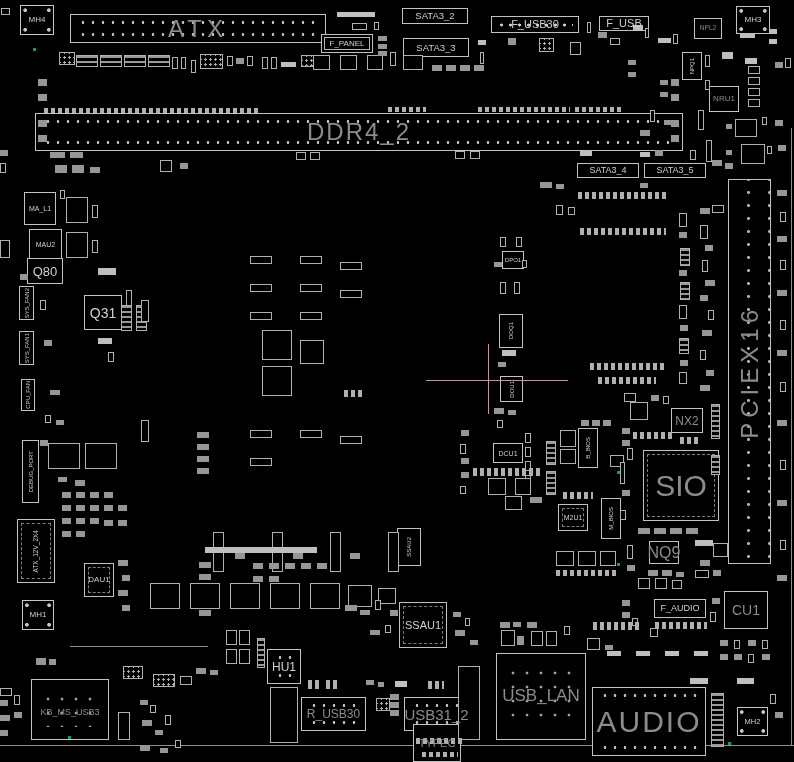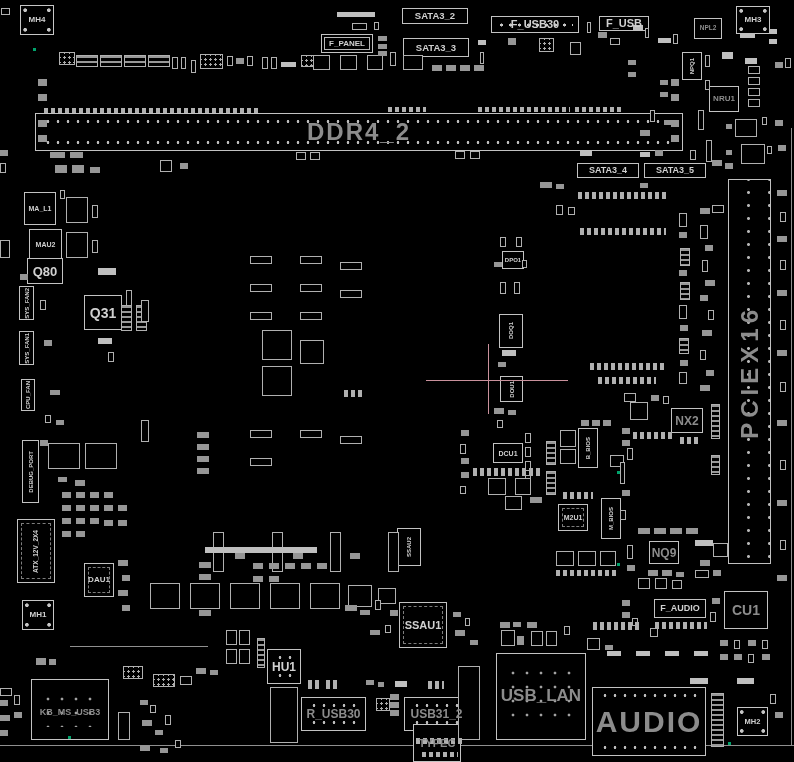--- a/index.html
+++ b/index.html
@@ -1,21 +1,21 @@
 <!DOCTYPE html>
 <html><head>
 <meta charset="utf-8">
 <style>
   *{margin:0;padding:0;box-sizing:border-box}
   html,body{background:#000}
   #board{position:relative;width:794px;height:762px;background:#000;overflow:hidden;
          font-family:"Liberation Sans",sans-serif}
   .c{position:absolute;display:flex;align-items:center;justify-content:center}
   .conn{border:1px solid #c2c2c2;background:#000}
-  .lbl{font-weight:700;color:#d0d0d0;white-space:nowrap;line-height:1;z-index:2}
+  .lbl{font-weight:400;color:#d0d0d0;white-space:nowrap;line-height:1;z-index:2}
   .dim{color:#8c8c8c}
   .vt{writing-mode:vertical-rl;transform:rotate(180deg)}
   .dbl{box-shadow:inset 0 0 0 2px #000, inset 0 0 0 3px #b8b8b8}
   .icq::before{content:"";position:absolute;inset:3px;border:1px dashed #7d7d7d}
   .dr-t::before{content:"";position:absolute;left:7px;right:7px;top:4px;height:7px;
     background-image:radial-gradient(circle,#bdbdbd 1.1px,transparent 1.6px);background-size:10px 7px}
   .dr-b::after{content:"";position:absolute;left:7px;right:7px;bottom:4px;height:7px;
     background-image:radial-gradient(circle,#bdbdbd 1.1px,transparent 1.6px);background-size:10px 7px}
   .dr-m::before{content:"";position:absolute;left:5px;right:5px;top:50%;margin-top:-4px;height:8px;
     background-image:radial-gradient(circle,#c8c8c8 1.3px,transparent 1.8px);background-size:9px 8px}
@@ -66,20 +66,23 @@
   <div class="c mh" style="left:736px;top:6px;width:34px;height:28px">
       <span class="lbl" style="font-size:8px">MH3</span>
     </div>
   <div class="c mh" style="left:22px;top:600px;width:32px;height:30px">
       <span class="lbl" style="font-size:8px">MH1</span>
     </div>
   <div class="c mh" style="left:737px;top:707px;width:31px;height:29px">
       <span class="lbl" style="font-size:7.5px">MH2</span>
     </div>
 
+  <div class="c conn dr-t dr-b" style="left:70px;top:14px;width:256px;height:29px">
+      <span class="lbl dim" style="font-size:24px;letter-spacing:5px">ATX</span>
+    </div>
   <div class="c conn dbl" style="left:321px;top:34px;width:52px;height:19px">
       <span class="lbl" style="font-size:8px">F_PANEL</span>
     </div>
   <div class="c conn" style="left:402px;top:8px;width:66px;height:16px">
       <span class="lbl" style="font-size:9.5px">SATA3_2</span>
     </div>
   <div class="c conn" style="left:403px;top:38px;width:66px;height:19px">
       <span class="lbl" style="font-size:9.5px">SATA3_3</span>
     </div>
   <div class="c conn dr-m" style="left:491px;top:16px;width:88px;height:17px">
@@ -167,22 +170,25 @@
   <div class="c conn" style="left:397px;top:528px;width:24px;height:38px">
       <span class="lbl vt" style="font-size:6px">SSAU2</span>
     </div>
   <div class="c conn icq" style="left:399px;top:602px;width:48px;height:46px">
       <span class="lbl" style="font-size:11px">SSAU1</span>
     </div>
 
   <div class="c conn" style="left:671px;top:408px;width:32px;height:25px">
       <span class="lbl dim" style="font-size:12px">NX2</span>
     </div>
+  <div class="c conn icq" style="left:643px;top:450px;width:76px;height:71px">
+      <span class="lbl dim" style="font-size:30px">SIO</span>
+    </div>
   <div class="c conn" style="left:649px;top:541px;width:30px;height:23px">
-      <span class="lbl dim" style="font-size:12px">NQ9</span>
+      <span class="lbl dim" style="font-size:16px">NQ9</span>
     </div>
   <div class="c conn" style="left:654px;top:599px;width:52px;height:19px">
       <span class="lbl" style="font-size:9px">F_AUDIO</span>
     </div>
   <div class="c conn" style="left:724px;top:591px;width:44px;height:38px">
       <span class="lbl dim" style="font-size:14px">CU1</span>
     </div>
   <div class="c pcie" style="left:728px;top:179px;width:43px;height:385px">
       <span class="lbl dim vt" style="font-size:24px;letter-spacing:5px">PCIEX16</span>
     </div>
@@ -191,21 +197,21 @@
   <div class="c conn dgrid" style="left:31px;top:679px;width:78px;height:61px">
       <span class="lbl dim lbl-abs" style="font-size:9px;top:28px">KB_MS_USB3</span>
     </div>
   <div class="c conn dr-t dr-b" style="left:267px;top:649px;width:34px;height:35px">
       <span class="lbl" style="font-size:12px">HU1</span>
     </div>
   <div class="c conn dr-t dr-b" style="left:301px;top:697px;width:65px;height:34px">
       <span class="lbl dim" style="font-size:12px">R_USB30</span>
     </div>
   <div class="c conn dr-t dr-b" style="left:404px;top:697px;width:65px;height:34px">
-      <span class="lbl dim" style="font-size:12px">USB31_2</span>
+      <span class="lbl dim" style="font-size:15px">USB31_2</span>
     </div>
   <div class="c conn" style="left:413px;top:724px;width:48px;height:38px">
       <span class="lbl dim lbl-abs" style="font-size:11px;top:13px">TYPEC</span>
     </div>
   <div class="c conn dr-t dr-b" style="left:592px;top:687px;width:114px;height:69px">
       <span class="lbl dim" style="font-size:30px;letter-spacing:2px">AUDIO</span>
     </div>
   <div class="c conn dgrid" style="left:496px;top:653px;width:90px;height:87px">
       <span class="lbl dim lbl-abs" style="font-size:17px;top:33px">USB_LAN</span>
     </div>

